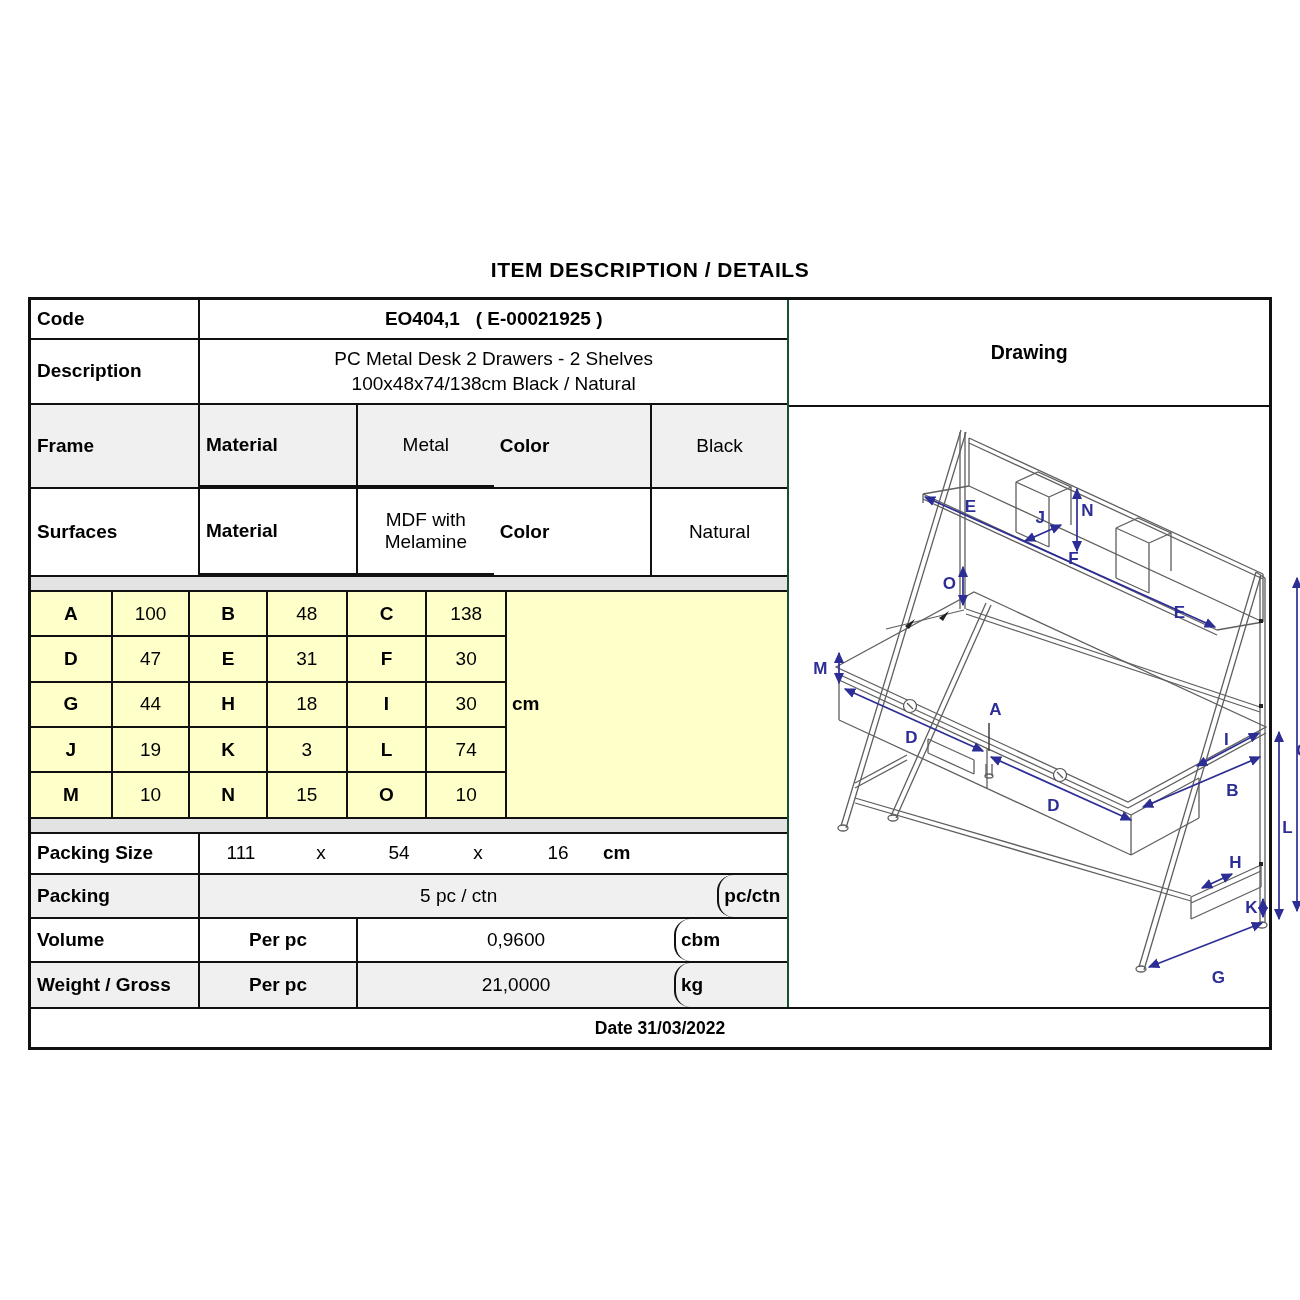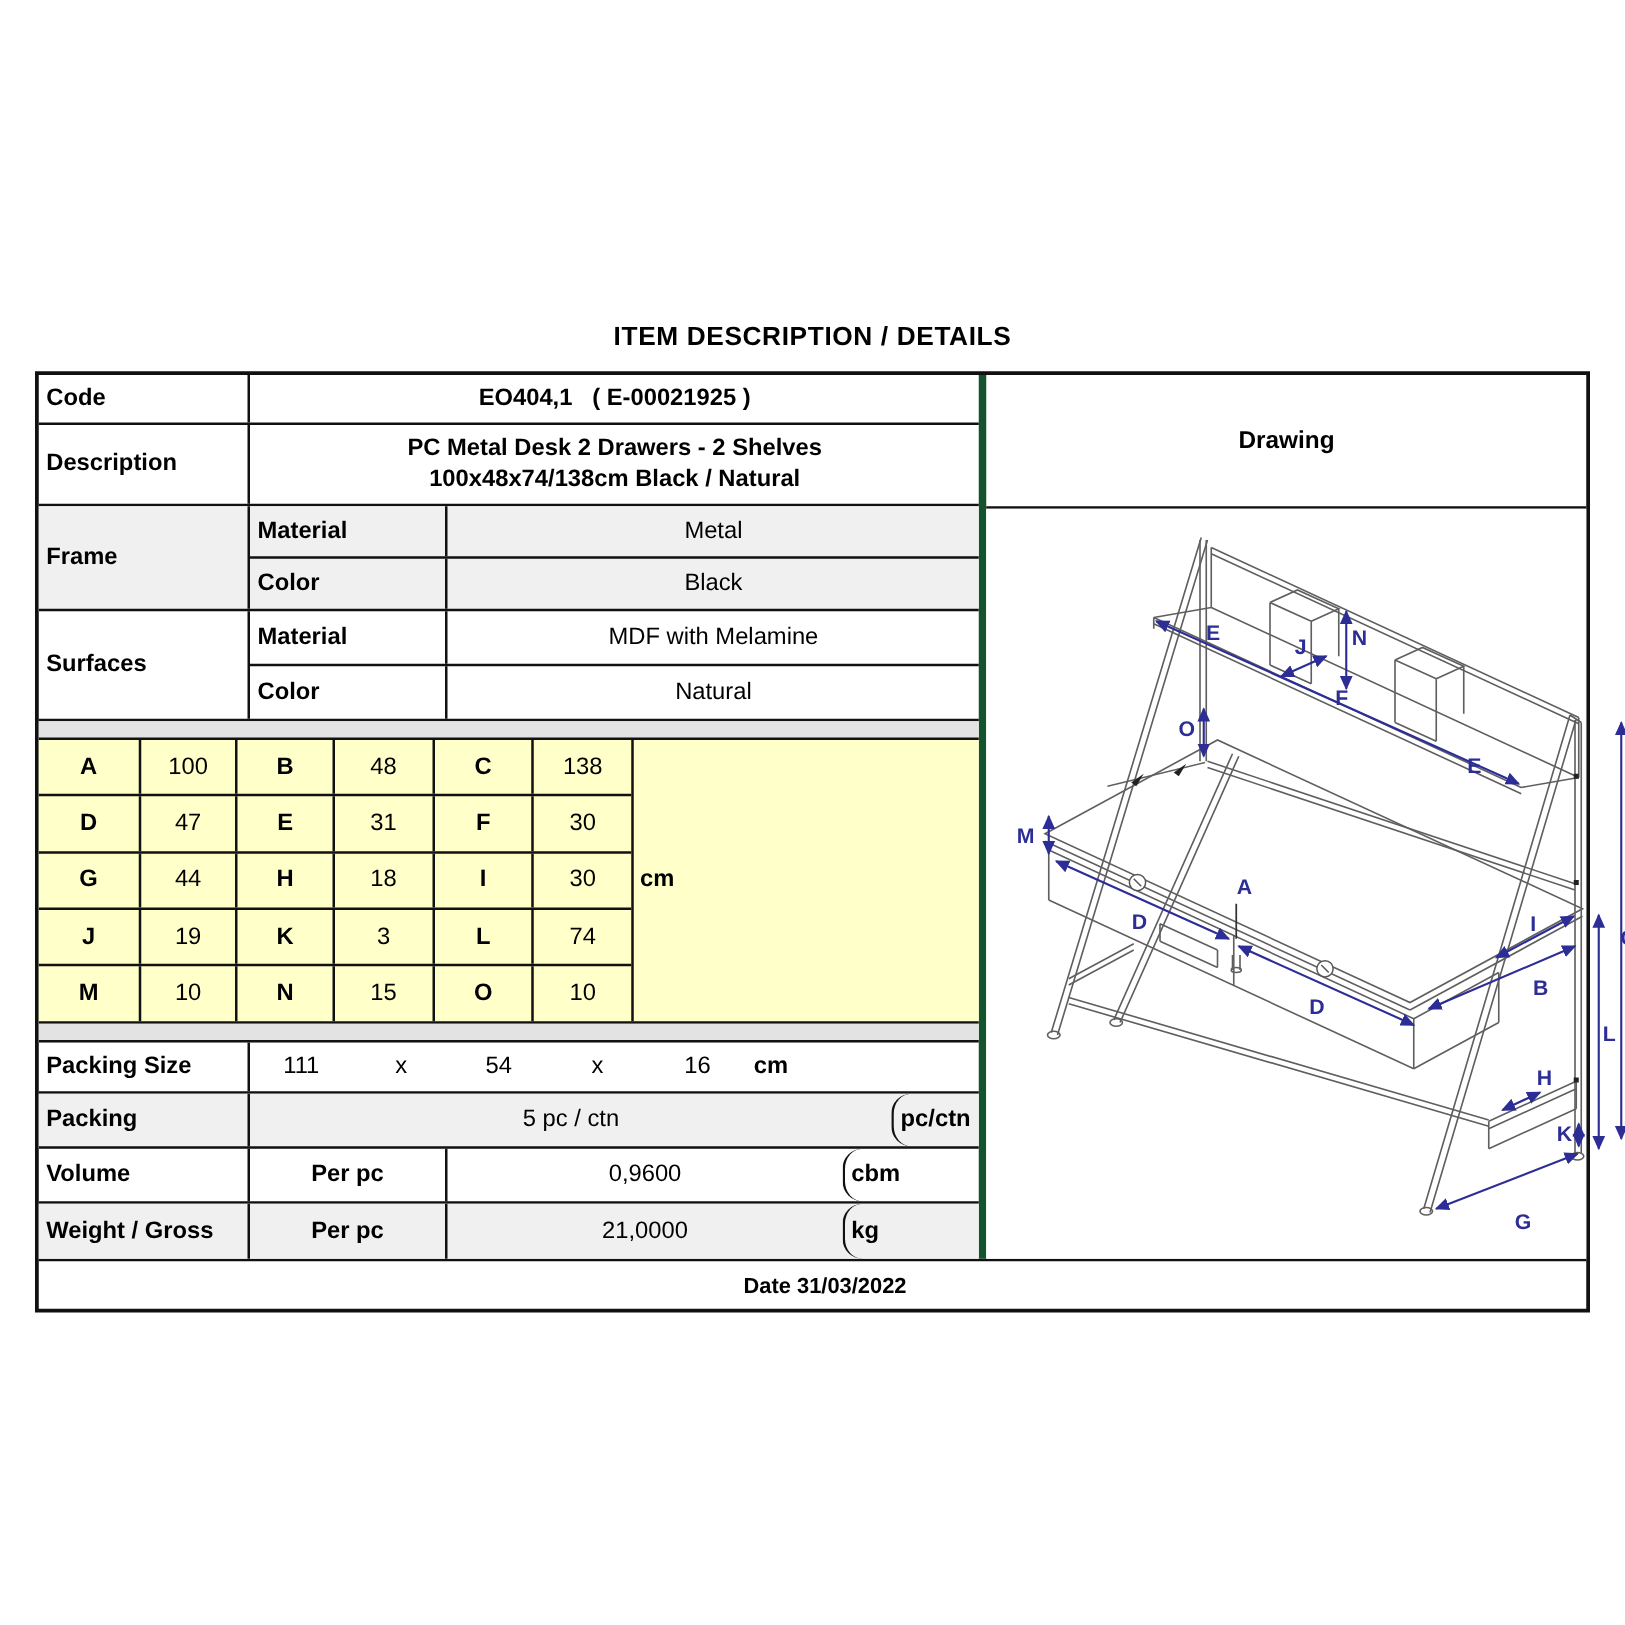--- a/index.html
+++ b/index.html
@@ -3,39 +3,39 @@
 <meta charset="utf-8">
 <style>
   html,body{margin:0;padding:0;background:#fff;}
   body{width:1300px;height:1300px;position:relative;font-family:"Liberation Sans",sans-serif;color:#000;}
   *{box-sizing:border-box;}
   .page-title{position:absolute;left:0;top:258px;width:1300px;text-align:center;
     font-size:21px;font-weight:bold;letter-spacing:.5px;}
   .sheet{position:absolute;left:28px;top:297px;width:1244px;height:753px;border:3px solid #111;
     display:flex;flex-direction:column;background:#fff;}
   .mainrow{display:flex;height:709px;border-bottom:2px solid #111;}
-  .leftcol{width:833px;border-right:6px solid #14532d;display:flex;flex-direction:column;}
+  .leftcol{width:833px;border-right:2px solid #14532d;display:flex;flex-direction:column;}
   .rightcol{width:527px;display:flex;flex-direction:column;position:relative;}
   .row{display:flex;border-bottom:2px solid #111;}
   .row:last-child{border-bottom:none;}
   .h40{height:40px}.h65{height:65px}.h85{height:85px}.h88{height:88px}
   .h15{height:15px}.h227{height:227px}.h42{height:42px}.h44{height:44px}
   .cell{display:flex;align-items:center;font-size:19px;}
   .lbl{font-weight:bold;padding-left:6px;width:169px;border-right:2px solid #111;}
   .sublbl{font-weight:bold;padding-left:6px;width:158px;border-right:2px solid #111;}
   .val{flex:1;justify-content:center;text-align:center;}
   .bold{font-weight:bold;}
   .pre{white-space:pre;}
   .gray{background:#F0F0F0;}
   .sep{background:#E3E3E3;}
   .yellow{background:#FFFFC9;}
-  .twocol{flex:1;display:flex;flex-direction:column;}
+  .twocol{flex:1;display:flex;flex-direction:row;}
   .subrow{flex:1;display:flex;}
   .subrow.first{border-bottom:2px solid #111;}
-  .desc2{flex-direction:column;justify-content:center;line-height:1.35;font-weight:bold;}
+  .desc2{flex-direction:column;justify-content:center;line-height:1.35;}
   .dimlabel{flex-direction:column;justify-content:center;line-height:1.3;padding-left:0;
     align-items:center;text-align:center;}
   .dimgrid{width:474px;display:flex;flex-direction:column;}
   .dimrow{flex:1;display:flex;border-bottom:2px solid #111;}
   .dimrow:last-child{border-bottom:none;}
   .dc{display:flex;align-items:center;justify-content:center;font-size:19px;border-right:2px solid #111;}
   .dc.w82{width:82px}.dc.w78{width:78px}.dc.w80{width:80px}
   .dc.last{border-right:none;}
   .unitcol{width:70px;border-left:2px solid #111;display:flex;align-items:center;
     font-size:19px;font-weight:bold;padding-left:5px;}

